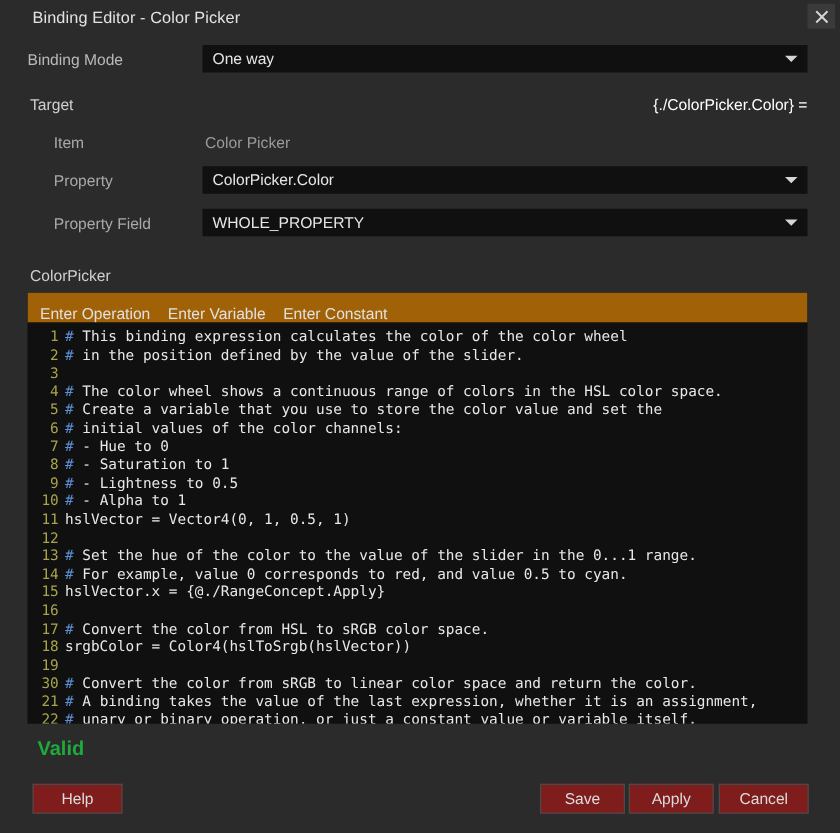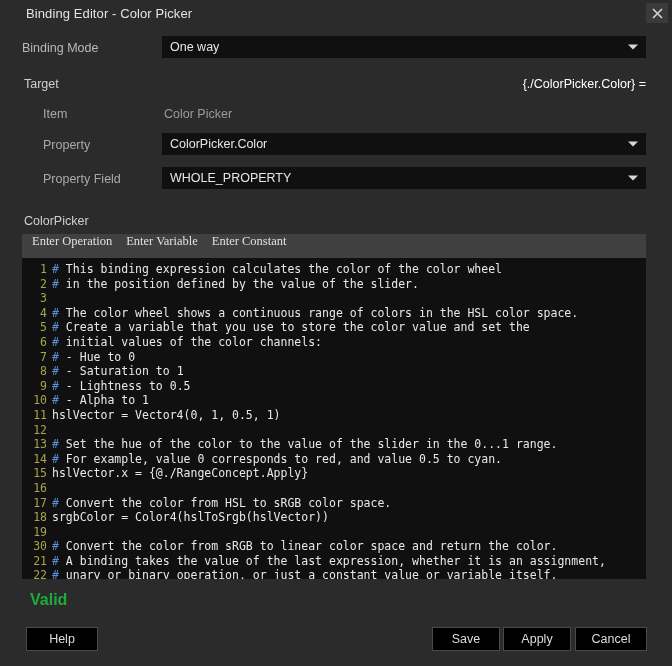--- a/index.html
+++ b/index.html
@@ -119,26 +119,25 @@
     height: 345px;
     background: #1b1b1b;
     box-sizing: border-box;
     overflow: hidden;
   }
   .editor-toolbar {
     position: absolute;
     left: 0; top: 0;
     width: 624px;
     height: 24px;
-    background: #404040;
-    display: flex;
-    align-items: flex-start;
+    background: #a16207;
+    display: flex;
+    align-items: flex-end;
     padding-left: 10px;
     box-sizing: border-box;
-    font-family: Liberation Serif, serif;
   }
   .tool-item {
     font-size: 12.5px;
     color: #e0e0e0;
     margin-right: 14px;
     white-space: nowrap;
     cursor: pointer;
   }
   .code-area {
     position: absolute;
@@ -180,21 +179,21 @@
     left: 30px;
     top: 591px;
     font-size: 16px;
     color: #1faa3c;
     white-space: nowrap;
     font-weight: bold;
   }
   .btn {
     position: absolute;
     height: 24px;
-    background: #000000;
+    background: #7f1d1d;
     border: 1px solid #4a4a4a;
     box-sizing: border-box;
     color: #dcdcdc;
     font-size: 12.5px;
     font-family: "Liberation Sans", sans-serif;
     display: flex;
     align-items: center;
     justify-content: center;
     cursor: pointer;
     padding: 0;

